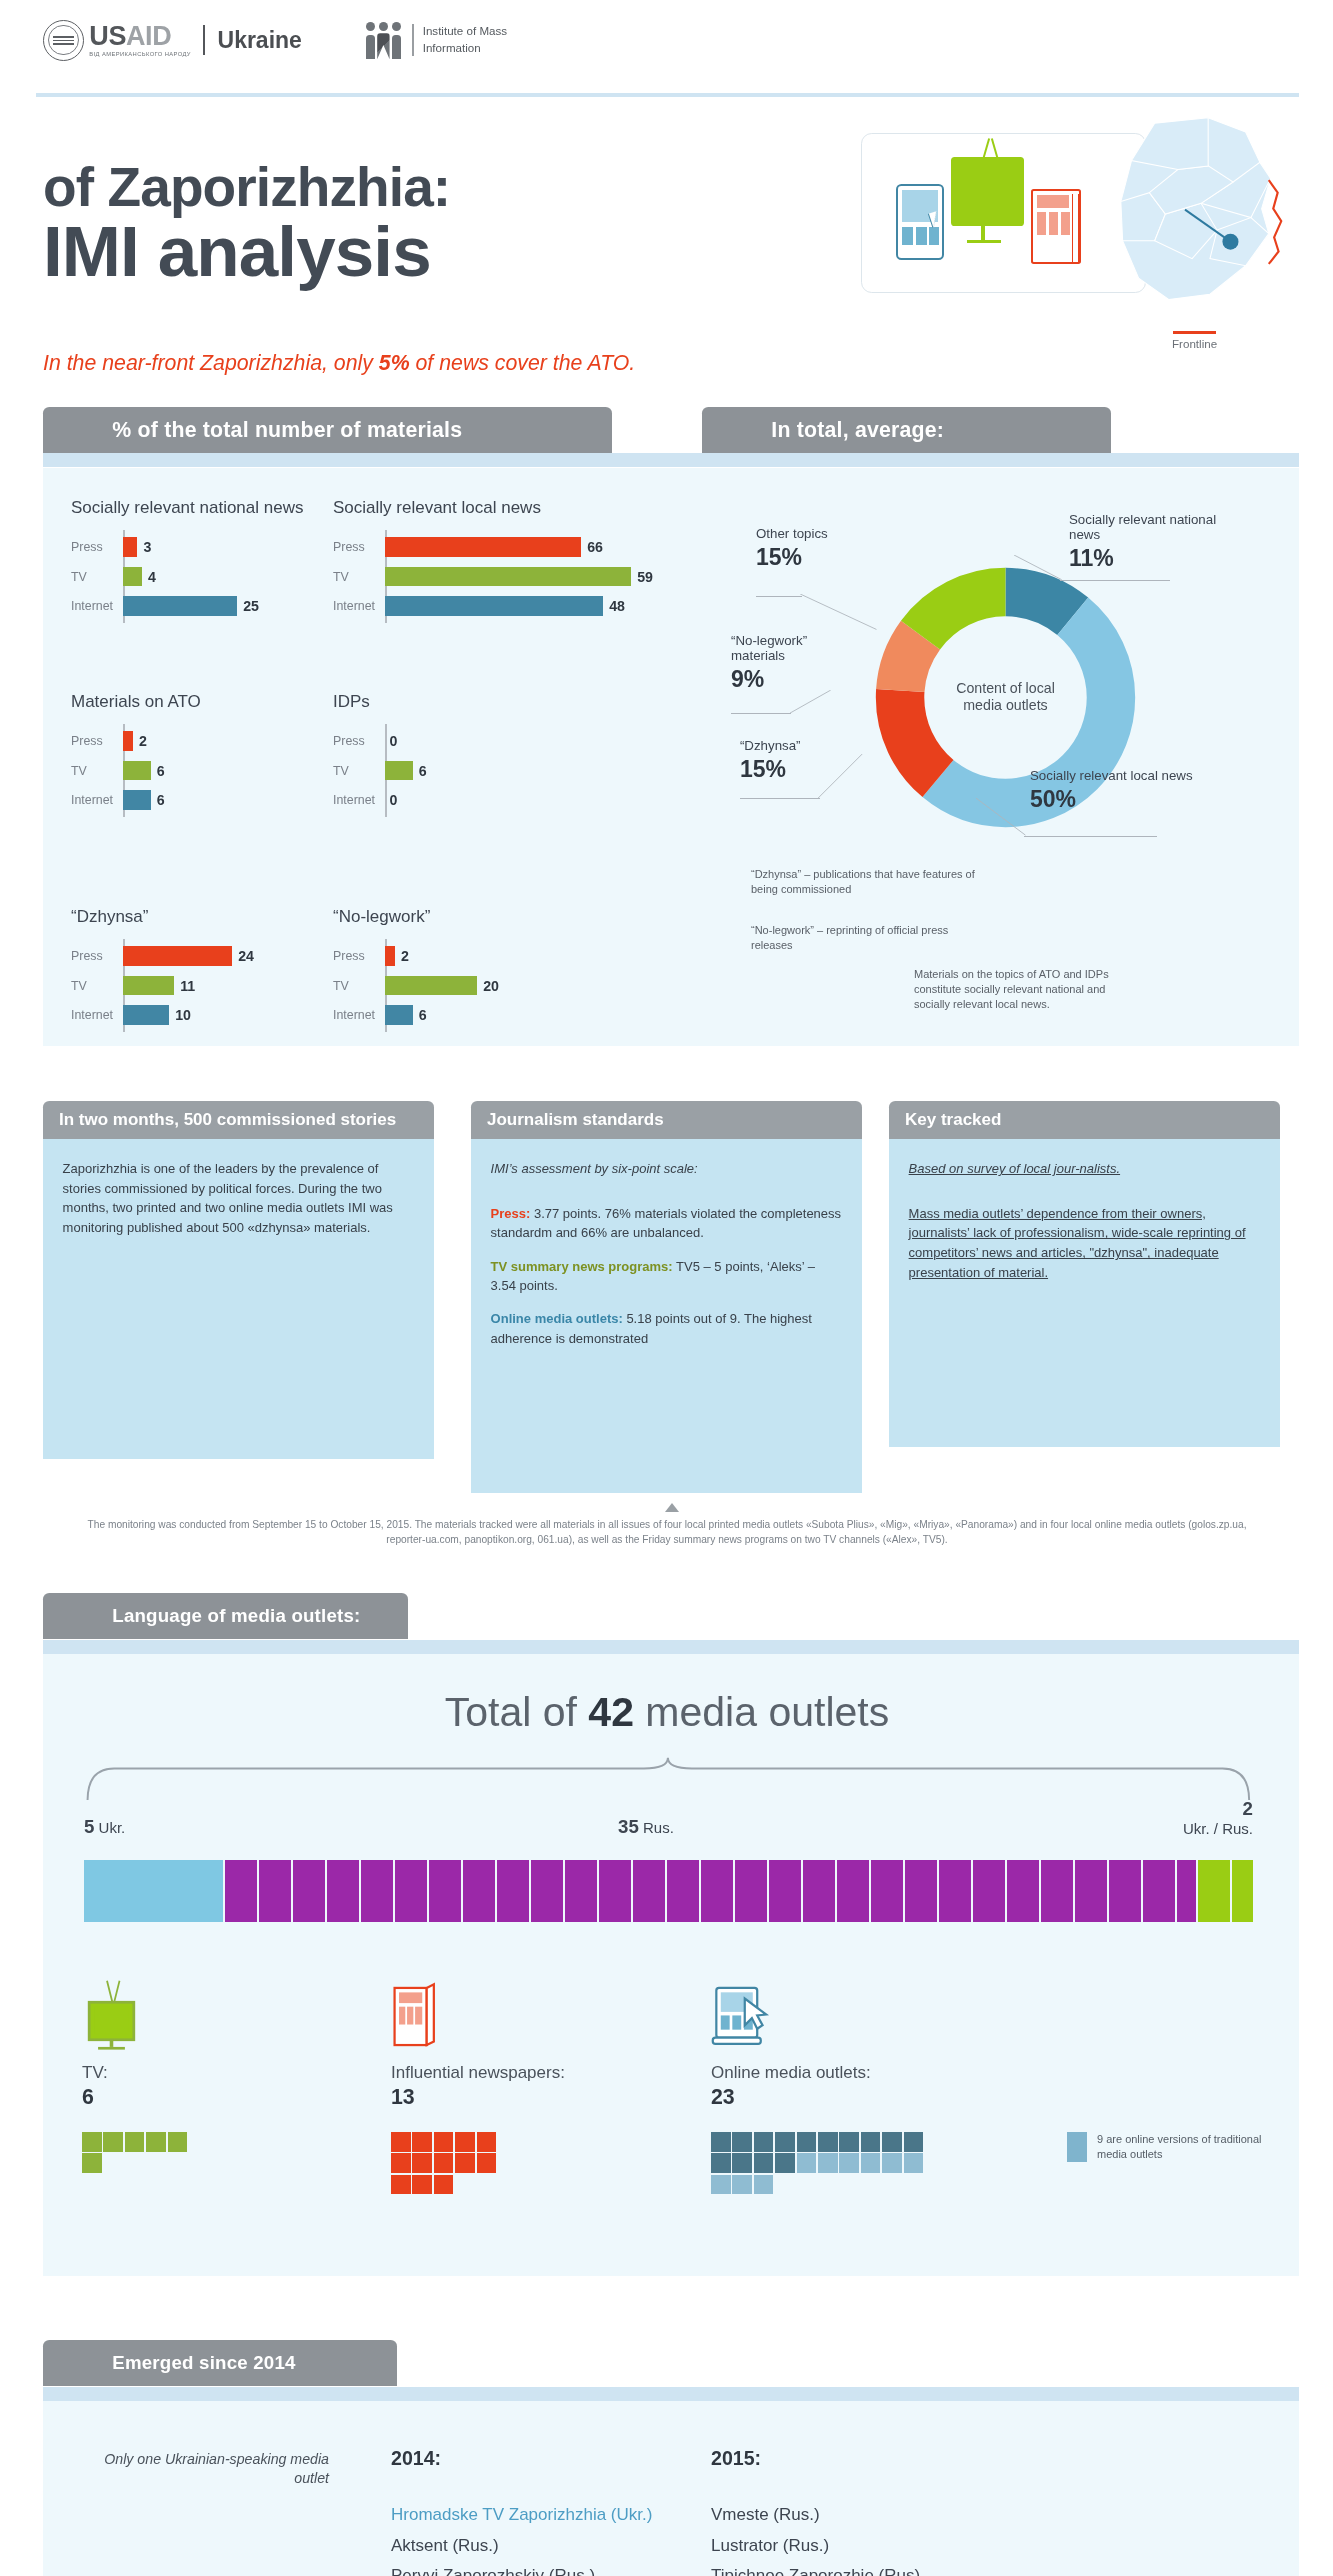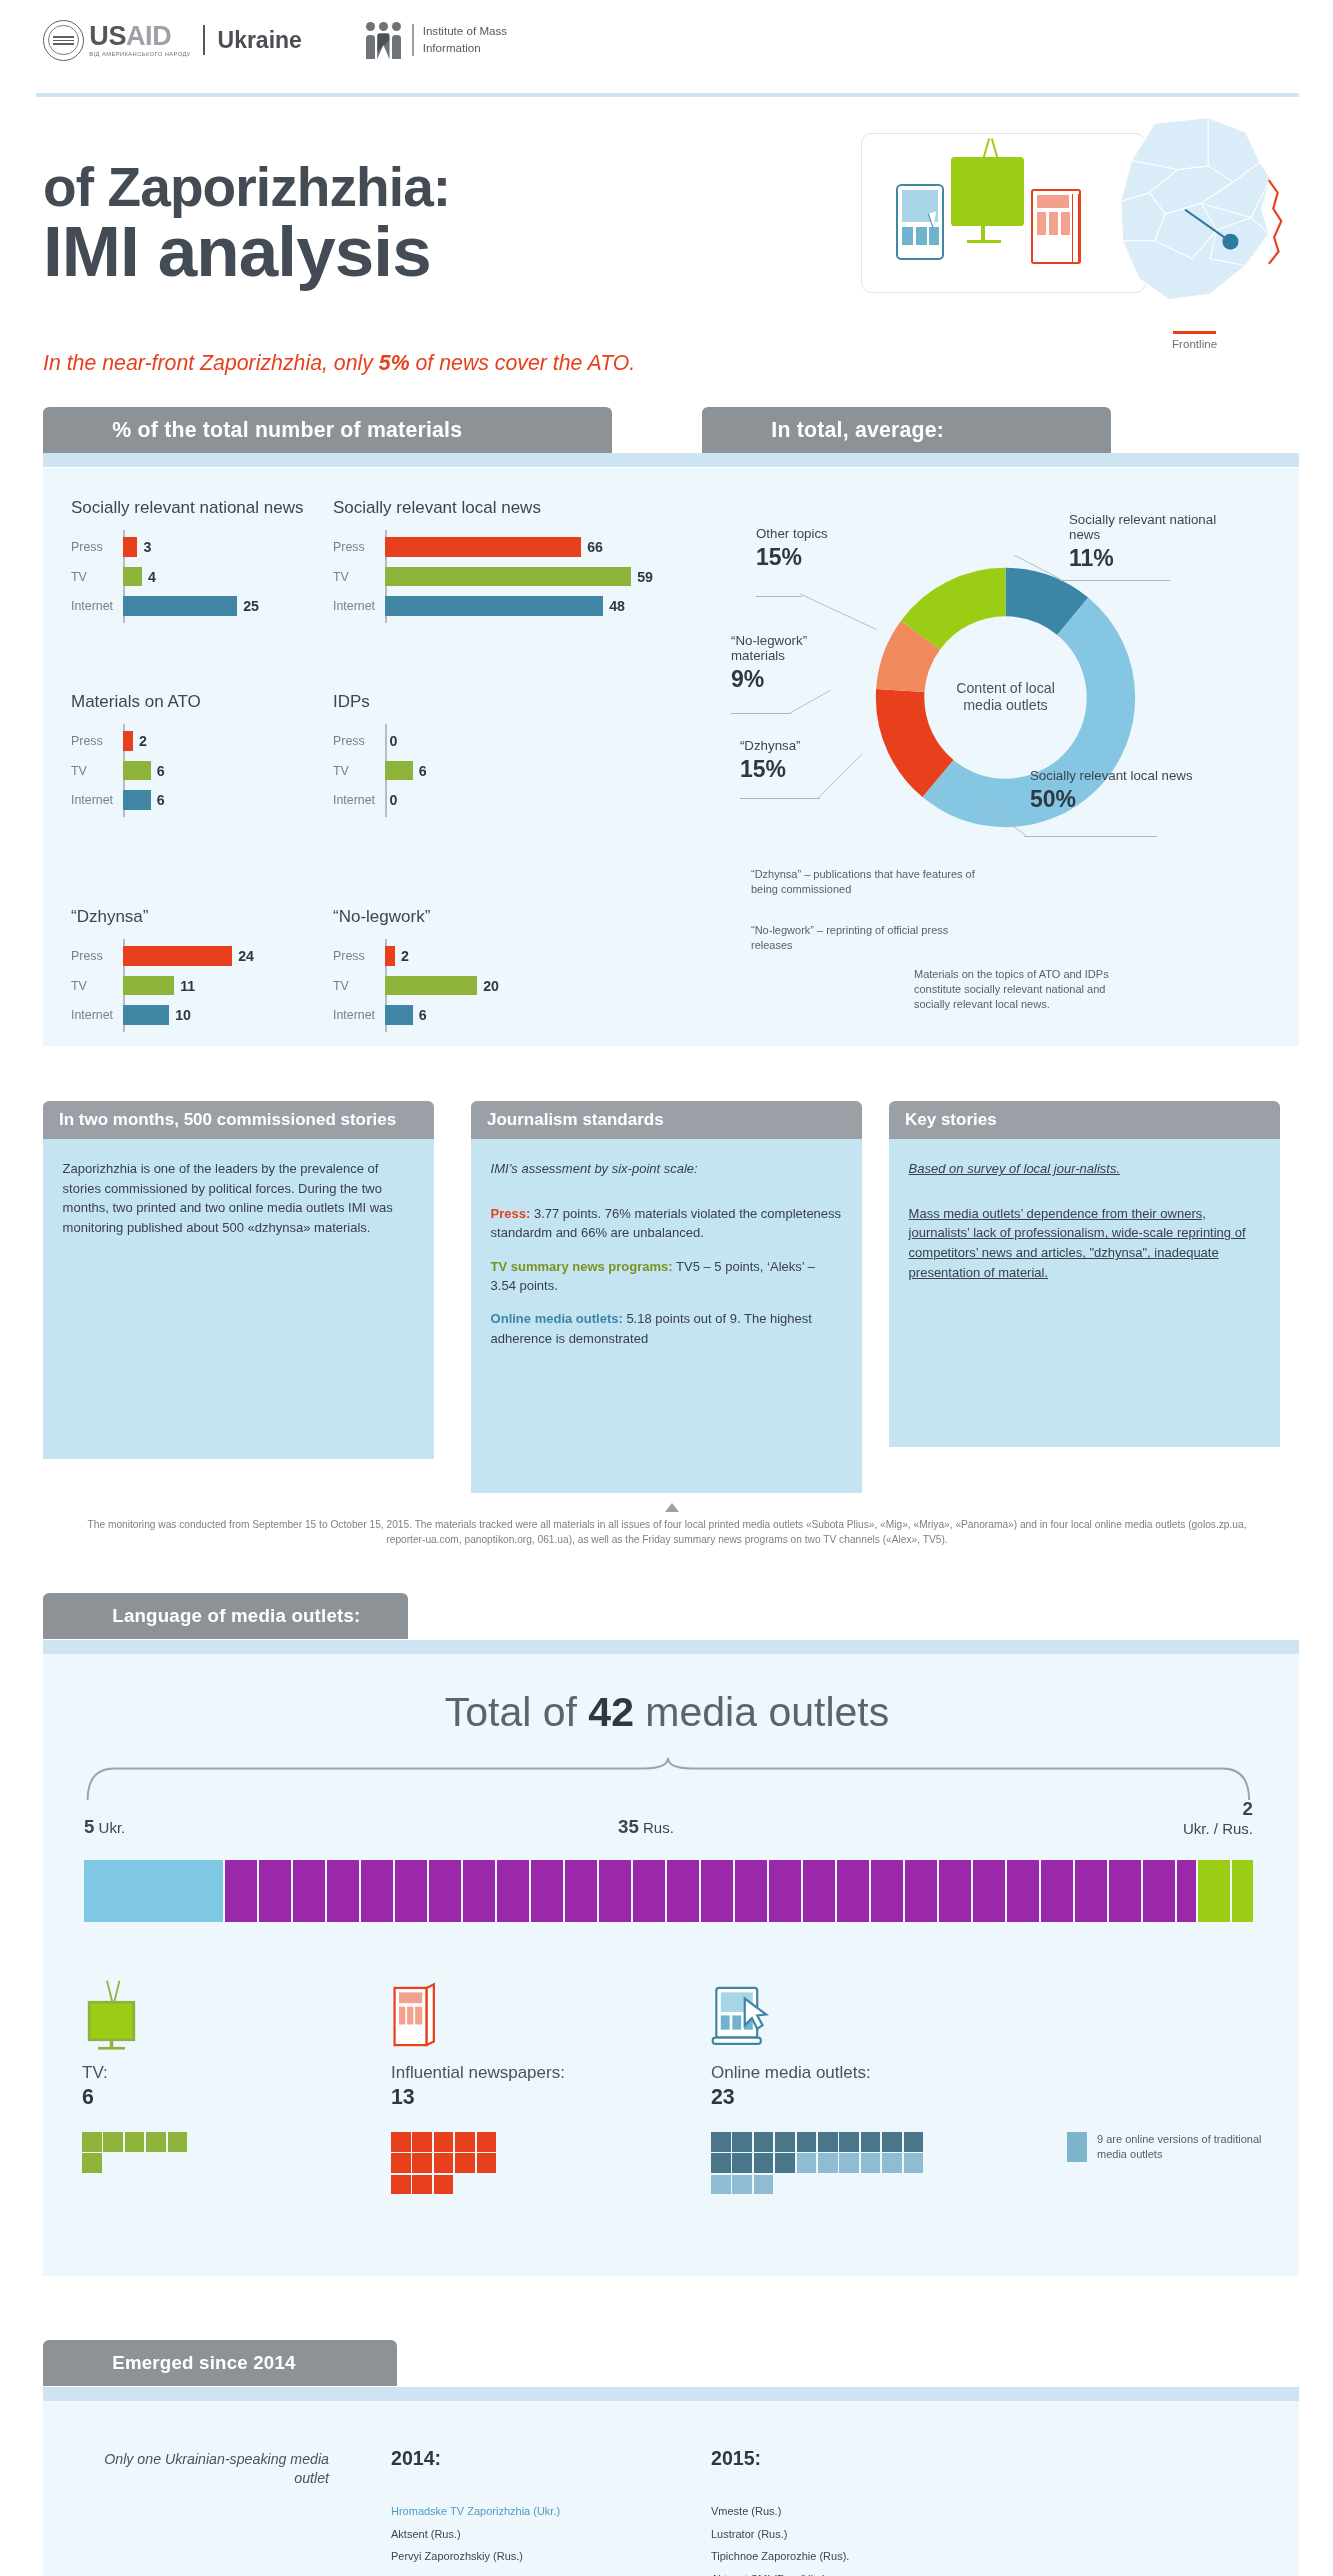--- a/index.html
+++ b/index.html
@@ -162,21 +162,21 @@
   .sqgrid i { display: block; width: 19.6px; height: 19.6px; }
   .legend-sq { position: absolute; width: 19.6px; height: 30px; background: #7fb4cd; }
   .legend-tx { position: absolute; font-size: 11px; line-height: 1.35; color: #555d66; width: 169px; }
 
   .tvicon, .npicon, .onicon { position: absolute; }
 
   
   .em-note { position: absolute; font-size: 14.2px; font-style: italic; color: #4a525b; line-height: 1.35; }
   .em-col { position: absolute; }
   .em-col .yr { font-size: 19.6px; font-weight: bold; color: #2f3740; margin-bottom: 35px; }
-  .em-col .it { font-size: 11px; color: #3d4550; margin-bottom: 10.7px; }
+  .em-col .it { font-size: 17px; color: #3d4550; margin-bottom: 10.7px; }
   .em-col .it.hl { color: #4d9dc4; }
 </style>
 </head>
 <body>
 
 <div class="page">
 
   <div class="logos">
     <div class="usaid">
       <div class="usaid-seal"></div>
@@ -496,21 +496,21 @@
     <div class="bhead">Journalism standards</div>
     <div class="bbody" style="height:354px;">
       <p style="font-style:italic;margin-bottom:25px;">IMI’s assessment by six-point scale:</p>
       <p><span class="k-press">Press:</span><span> 3.77 points. 76% materials violated the completeness standardm and 66% are unbalanced.</span></p>
       <p><span class="k-tv">TV summary news programs:</span><span> TV5 – 5 points, ‘Aleks’ – 3.54 points.</span></p>
       <p><span class="k-online">Online media outlets:</span><span> 5.18 points out of 9. The highest adherence is demonstrated</span></p>
     </div>
   </div>
 
   <div class="ibox" style="left:889px; top:1101px; width:391px;">
-    <div class="bhead">Key stories</div>
+    <div class="bhead">Key tracked</div>
     <div class="bbody" style="height:308px;text-decoration:underline;">
       <p style="font-style:italic;margin-bottom:25px;">Based on survey of local jour-nalists.</p>
       <p>Mass media outlets’ dependence from their owners, journalists’ lack of professionalism, wide-scale reprinting of competitors’ news and articles, "dzhynsa", inadequate presentation of material.</p>
     </div>
   </div>
 
   <div class="footarrow"></div>
   <div class="footnote">The monitoring was conducted from September 15 to October 15, 2015. The materials tracked were all materials in all issues of four local printed media outlets «Subota Plius», «Mig», «Mriya», «Panorama») and in four local online media outlets (golos.zp.ua,  reporter-ua.com, panoptikon.org,  061.ua), as well as the Friday summary news programs on two TV channels («Alex», TV5).</div>
 
   <div class="banner" style="left:43px; top:1593px; width:365px;">

